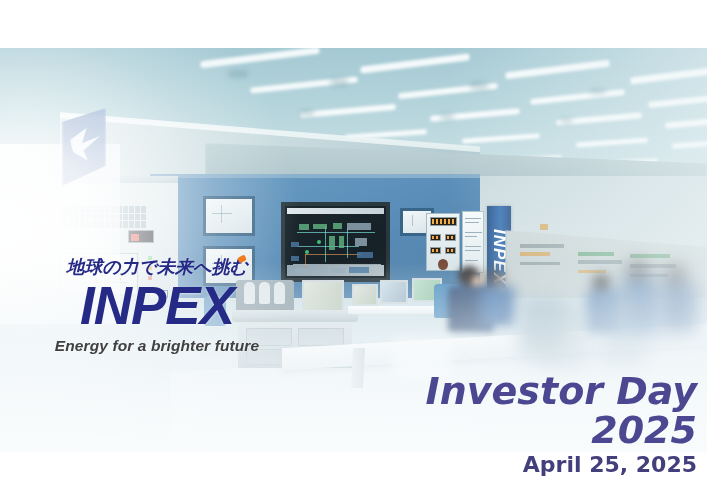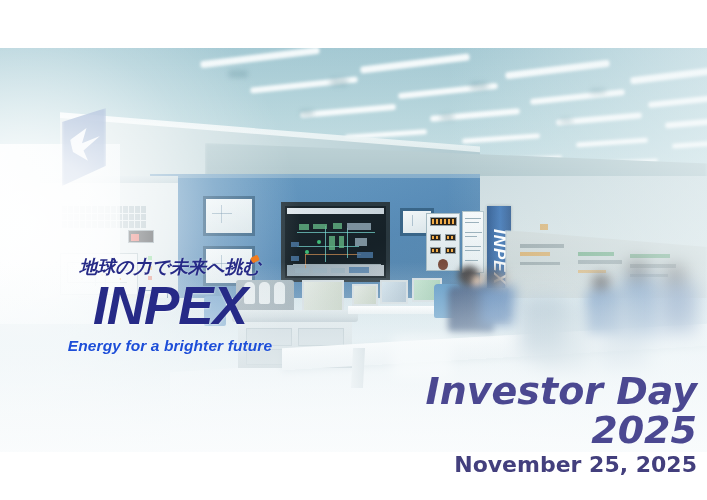--- a/index.html
+++ b/index.html
@@ -402,21 +402,21 @@
   }
   .tint{
     position:absolute; inset:0;
     background: linear-gradient(160deg, rgba(210,235,240,.18), rgba(255,255,255,.06) 50%, rgba(220,238,243,.25));
     pointer-events:none;
   }
 
   
   #logo-block{
     position:absolute;
-    left:35px;
+    left:22px;
     top:258px;
     width:270px;
     text-align:center;
   }
   .jp-tagline{
     font-family:"DejaVu Sans", sans-serif;
     font-size:18px;
     font-weight:bold;
     font-style:italic;
     color:#262a87;
@@ -443,21 +443,21 @@
     color:#262a87;
     letter-spacing:-1px;
     margin-top:4px;
     text-shadow: 0 1px 2px rgba(255,255,255,.5);
   }
   .en-tagline{
     font-family:"Liberation Sans", sans-serif;
     font-size:15.5px;
     font-weight:bold;
     font-style:italic;
-    color:#1d4ed8;
+    color:#404040;
     letter-spacing:.1px;
     margin-top:5px;
     text-shadow: 0 0 2px rgba(255,255,255,.65);
   }
 
   #event-block{
     position:absolute;
     left:352px;
     top:372px;
     width:345px;
@@ -742,16 +742,16 @@
     <div class="jp-tagline">
       <span>地球の力で未来へ挑む</span>
       <span class="jp-accent"></span>
     </div>
     <div class="wordmark">INPEX</div>
     <div class="en-tagline">Energy for a brighter future</div>
   </div>
 
   <div id="event-block">
     <div class="event-title">Investor Day 2025</div>
-    <div class="event-date">November 25, 2025</div>
+    <div class="event-date">April 25, 2025</div>
   </div>
 
 </div>
 
 </body></html>

